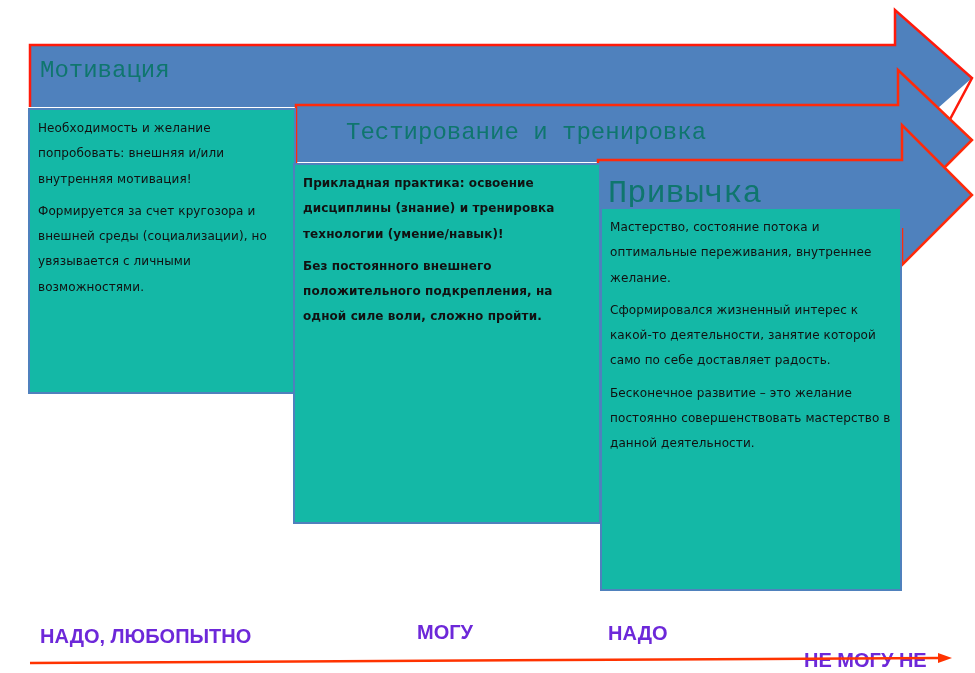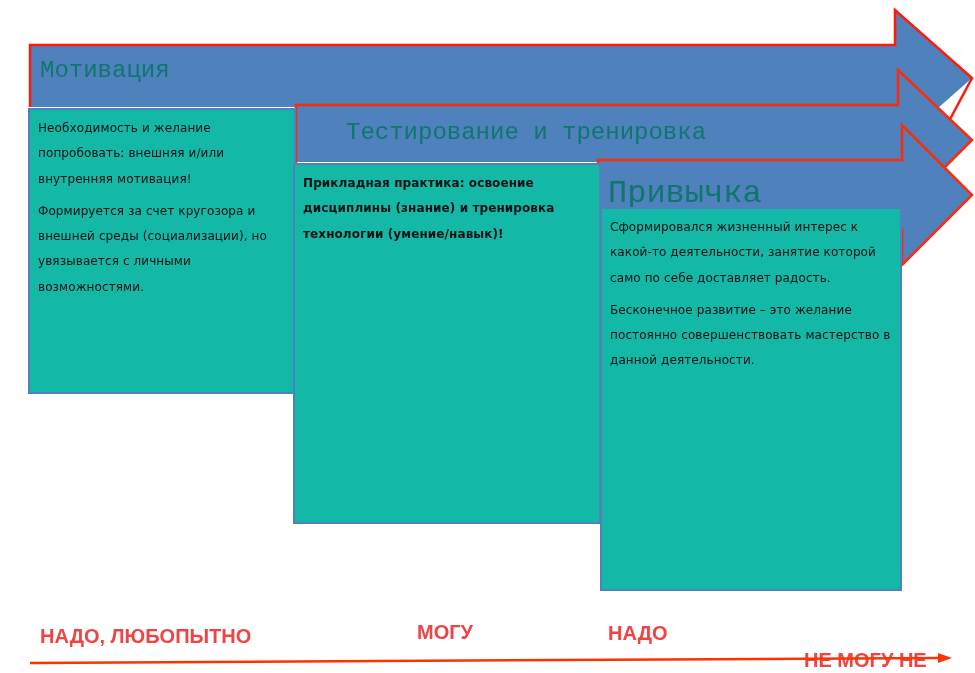--- a/index.html
+++ b/index.html
@@ -2,21 +2,21 @@
 <html><head>
 <meta charset="utf-8">
 <style>
   html, body { margin:0; padding:0; }
   body { width:975px; height:673px; position:relative; overflow:hidden; background:#ffffff; font-family:"DejaVu Sans","Liberation Sans",sans-serif; }
   svg.arrows { position:absolute; left:0; top:0; }
   .header { position:absolute; color:#0f766e; font-family:Liberation Mono, monospace; white-space:nowrap; }
   .box { position:absolute; background:#14b8a6; border:2px solid #4f81bd; box-sizing:border-box; padding:6px 8px 6px 8px; color:#111; font-size:12px; line-height:25.3px; letter-spacing:0.1px; }
   .box p { margin:0 0 7px 0; }
   .box p:last-child { margin-bottom:0; }
-  .stage-label { position:absolute; font:bold 20px "Liberation Sans",sans-serif; color:#ef4444; white-space:nowrap; }
+  .stage-label { position:absolute; font:bold 20px "Liberation Sans",sans-serif; color:#6d28d9; white-space:nowrap; }
   svg.timeline { position:absolute; left:0; top:640px; }
 </style>
 </head>
 <body>
 
 <svg class="arrows" width="975" height="300" viewBox="0 0 975 300">
 
   <g>
     <polygon points="30,45 895,45 895,10 972,78 895,146 895,107 30,107" fill="#4f81bd"></polygon>
     <polyline points="30,107 30,45 895,45 895,10 972,78 940,138" fill="none" stroke="#ff1a0a" stroke-width="2.5"></polyline>
@@ -37,23 +37,25 @@
 <div class="header" style="left:306px; top:119px; font-size:24px;margin-left:40px;">Тестирование и тренировка</div>
 <div class="header" style="left:608px; top:175px; font-size:32px;">Привычка</div>
 
 <div class="box" style="left:28px; top:108px; width:268px; height:286px;">
   <p>Необходимость и желание попробовать: внешняя и/или внутренняя мотивация!</p>
   <p>Формируется за счет кругозора и внешней среды (социализации), но увязывается с личными возможностями.</p>
 </div>
 
 <div class="box" style="left:293px; top:163px; width:308px; height:361px;font-weight:bold;">
   <p>Прикладная практика: освоение дисциплины (знание) и тренировка технологии (умение/навык)!</p>
+  <p>Без постоянного внешнего положительного подкрепления, на одной силе воли, сложно пройти.</p>
 </div>
 
 <div class="box" style="left:600px; top:207px; width:302px; height:384px;">
+  <p>Мастерство, состояние потока и оптимальные переживания, внутреннее желание.</p>
   <p>Сформировался жизненный интерес к какой-то деятельности, занятие которой само по себе доставляет  радость.</p>
   <p>Бесконечное развитие – это желание постоянно совершенствовать мастерство в данной деятельности.</p>
 </div>
 
 <div class="stage-label" style="left:40px; top:625px;">НАДО, ЛЮБОПЫТНО</div>
 <div class="stage-label" style="left:405px; top:621px;margin-left:12px;">МОГУ</div>
 <div class="stage-label" style="left:608px; top:622px;">НАДО</div>
 <div class="stage-label" style="left:804px; top:618px;margin-top:31px;">НЕ МОГУ НЕ</div>
 
 <svg class="timeline" width="975" height="33" viewBox="0 0 975 33">

